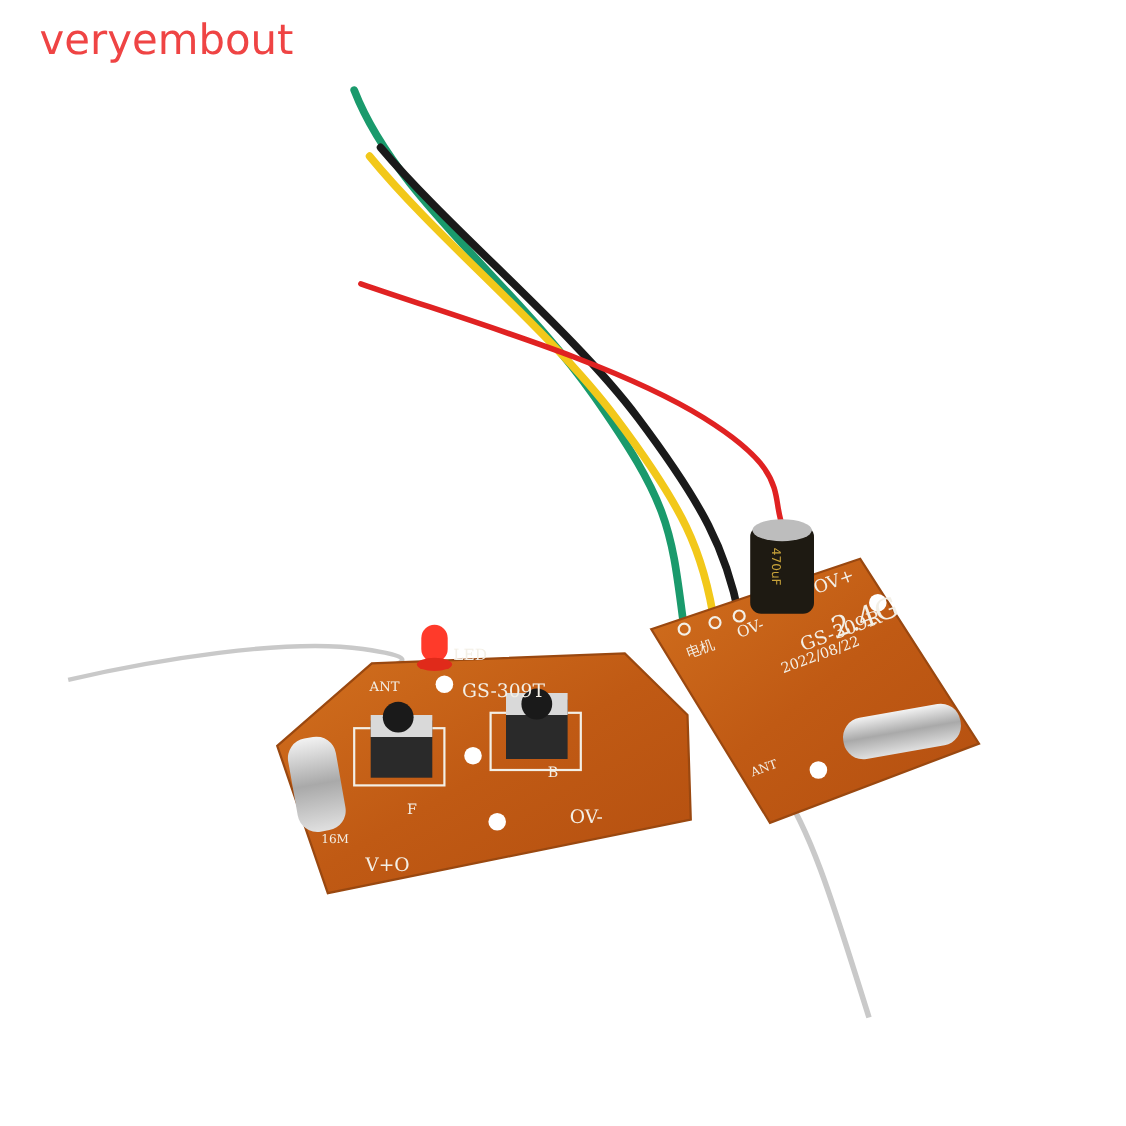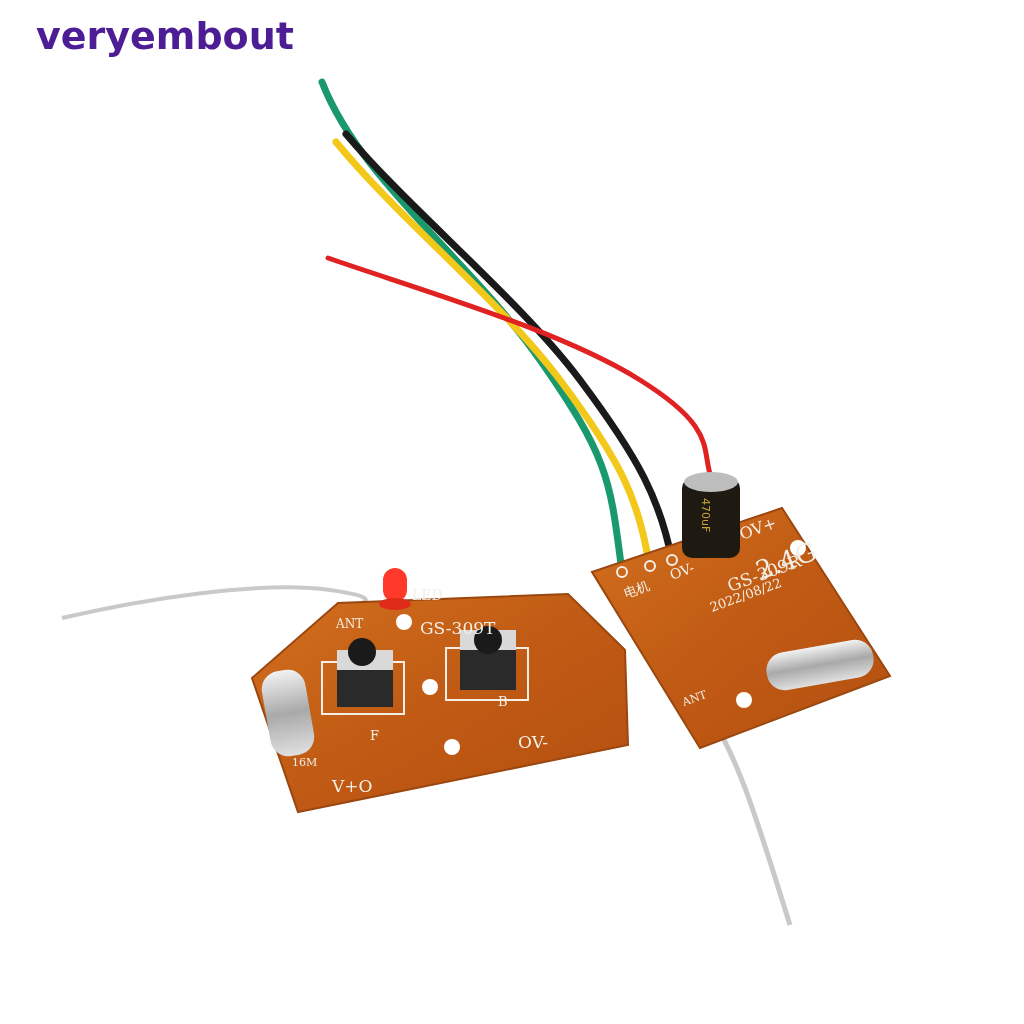--- a/index.html
+++ b/index.html
@@ -1,17 +1,17 @@
 <!DOCTYPE html>
 <html><head>
 <meta charset="utf-8">
 <style>
   html,body{margin:0;padding:0;background:#ffffff;}
   body{width:1024px;height:1024px;position:relative;overflow:hidden;font-family:"DejaVu Sans",sans-serif;}
-  .watermark{position:absolute;left:36px;top:14px;font-family:"DejaVu Sans",sans-serif;font-weight:bold;font-size:38px;color:#4c1d95;letter-spacing:0px;}
+  .watermark{position:absolute;left:36px;top:14px;font-family:"DejaVu Sans",sans-serif;font-weight:normal;font-size:38px;color:#ef4444;letter-spacing:0px;}
   svg.scene{position:absolute;left:0;top:0;}
   .silk{font-family:"DejaVu Serif",serif;fill:#f3efe6;}
 </style>
 </head>
 <body>
 
 <div class="watermark">veryembout</div>
 
 <svg class="scene" width="1024" height="1024" viewBox="0 0 1024 1024">
   <defs>

